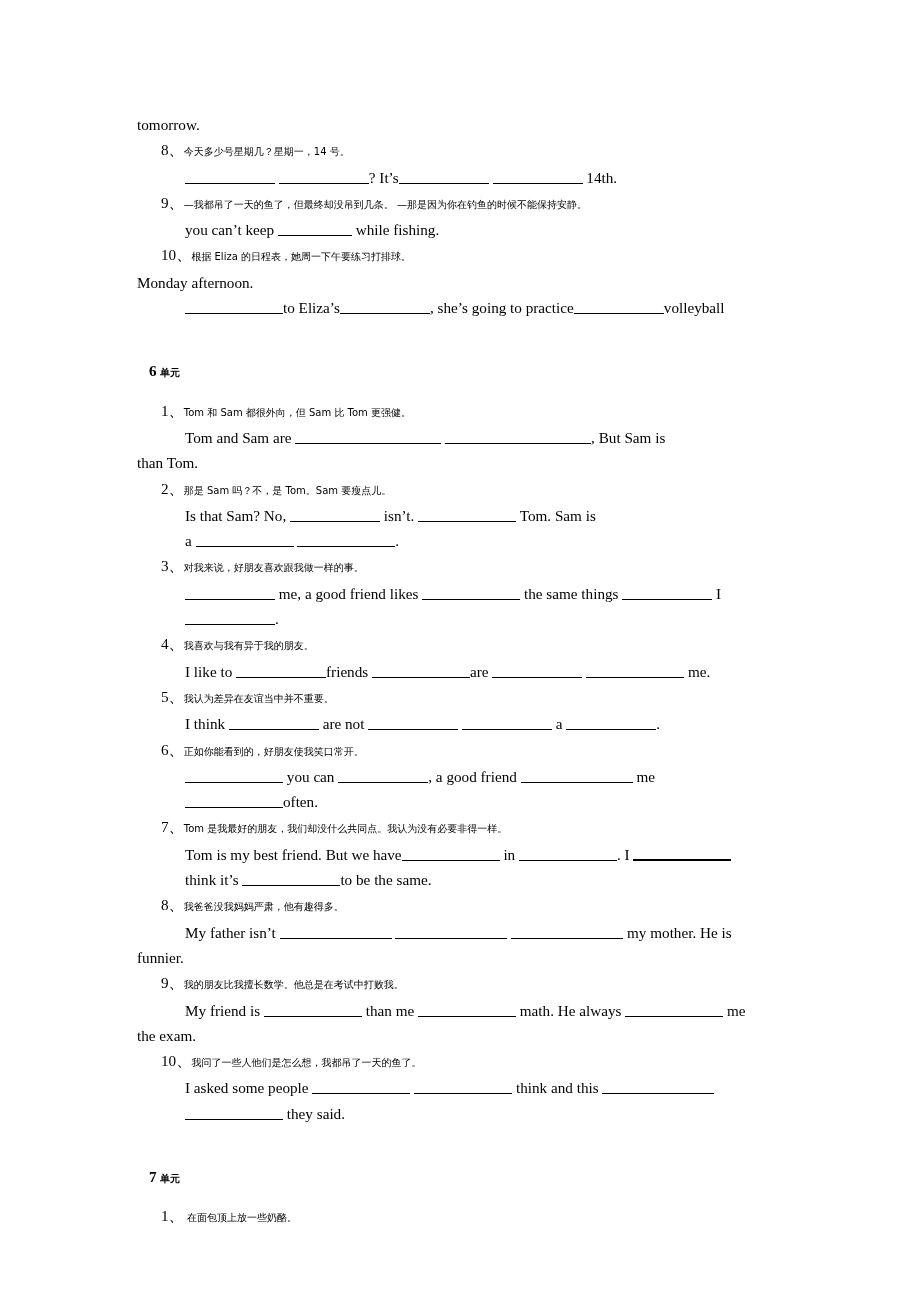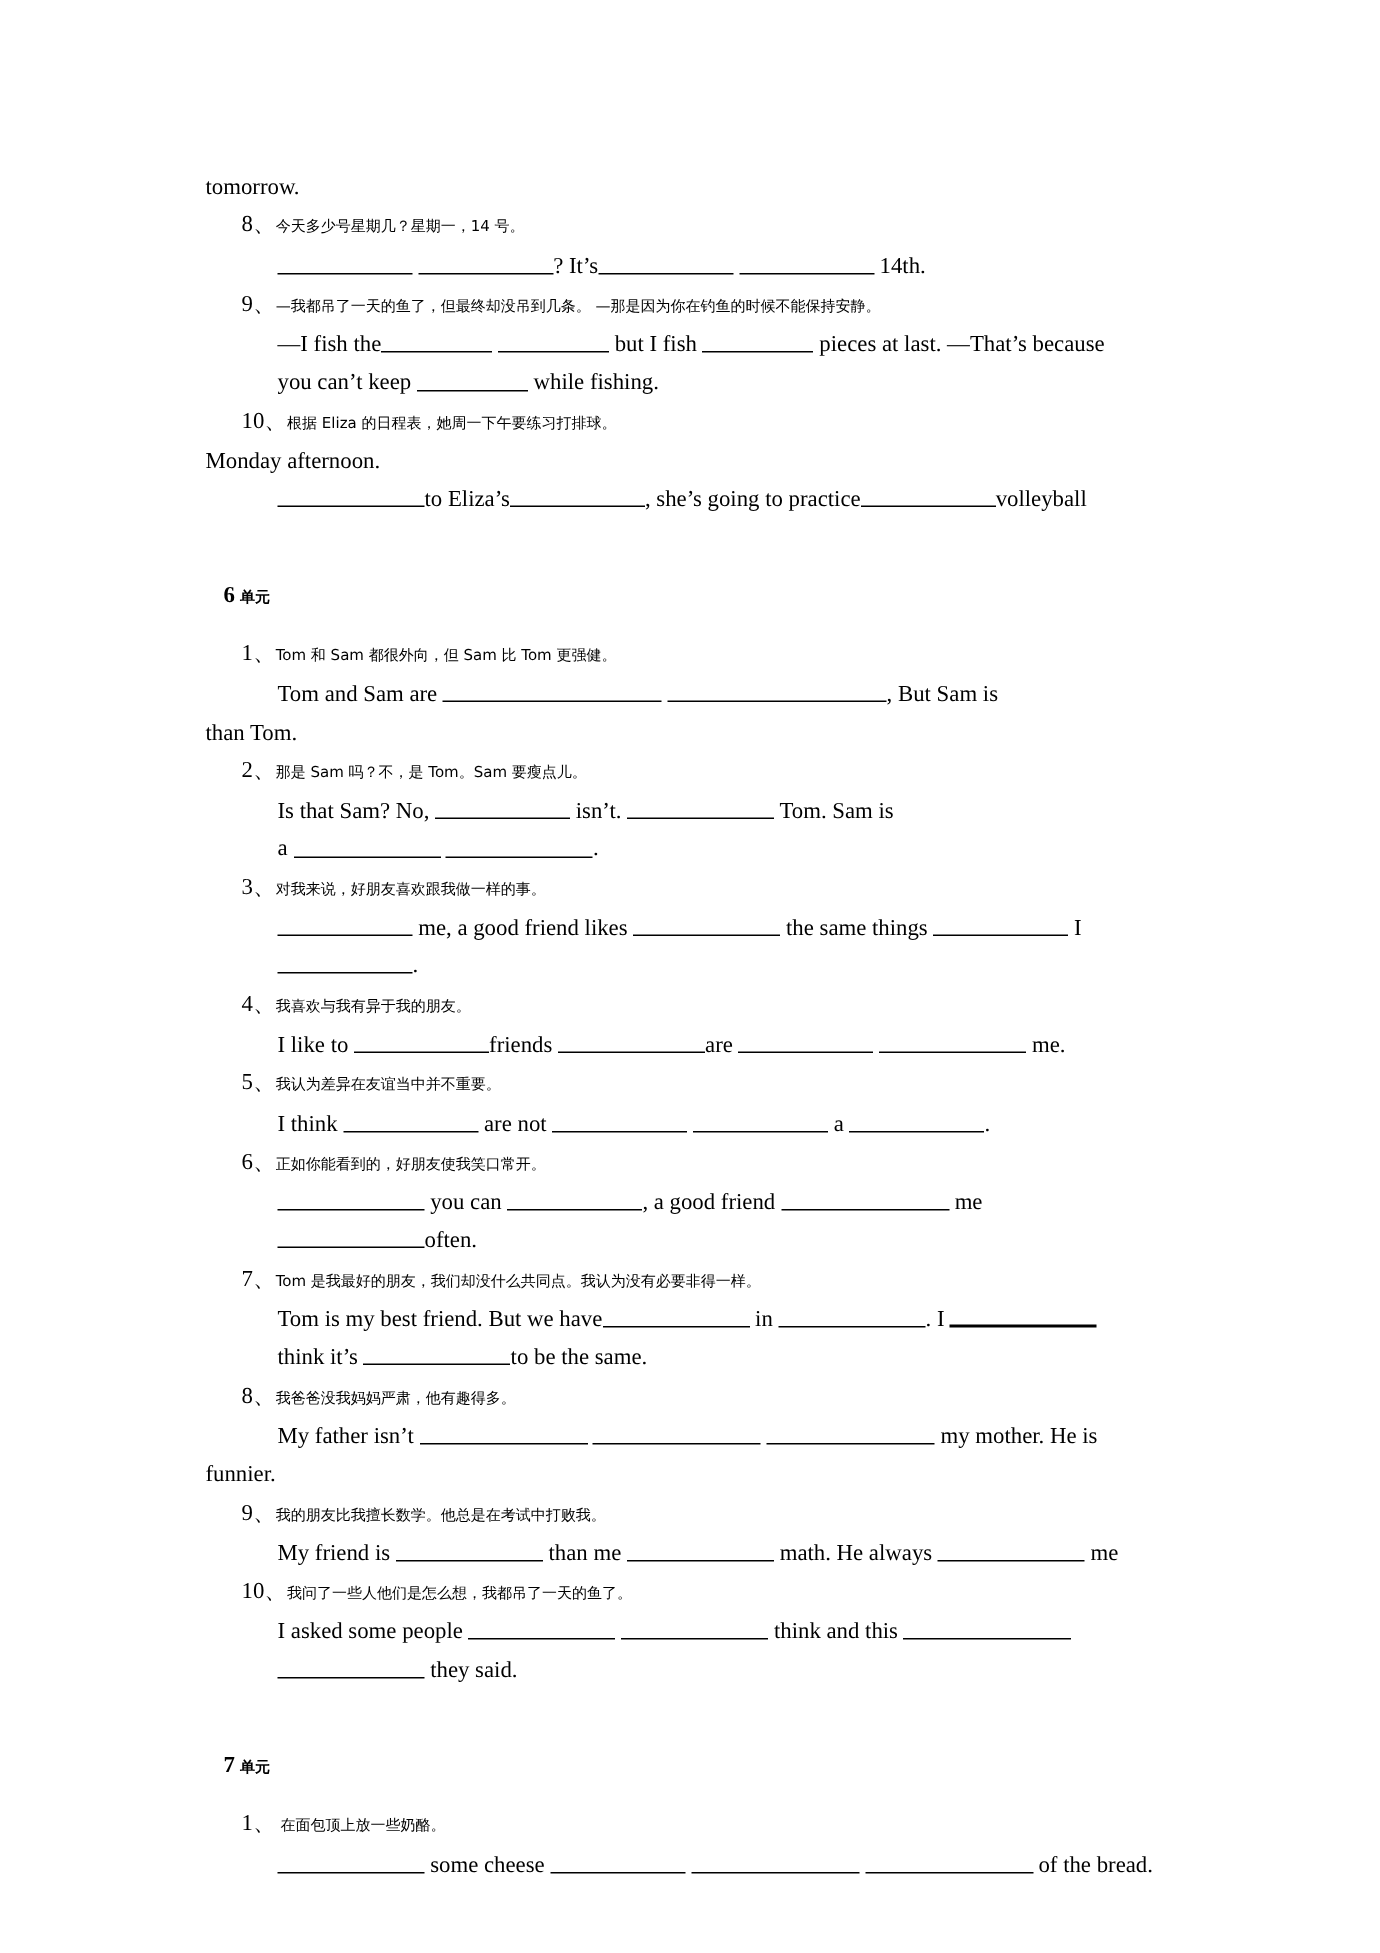--- a/index.html
+++ b/index.html
@@ -80,21 +80,20 @@
 </head>
 <body>
 
 <div class="page">
   <div class="doc" id="doc-root">
       <p class="para noindent">tomorrow.</p>
       <div class="section">
         <p class="para ind1"><span class="num">8、</span><span class="cn">今天多少号星期几？星期一，14 号。</span></p>
         <p class="para ind2"><span class="blank b11"></span><span> </span><span class="blank b11"></span><span>?  It’s</span><span class="blank b11"></span><span> </span><span class="blank b11"></span><span> 14th.</span></p>
         <p class="para ind1"><span class="num">9、</span><span class="cn">—我都吊了一天的鱼了，但最终却没吊到几条。  —那是因为你在钓鱼的时候不能保持安静。</span></p>
-        <p class="para ind2"><span>—I fish the</span><span class="blank b9"></span><span> </span><span class="blank b9"></span><span> but I fish </span><span class="blank b9"></span><span> pieces at last.    —That’s because</span></p>
         <p class="para ind2"><span>you can’t keep </span><span class="blank b9"></span><span> while fishing.</span></p>
         <p class="para ind1"><span class="num">10、</span><span class="cn">根据 Eliza 的日程表，她周一下午要练习打排球。</span></p>
         <p class="para noindent"><span>Monday afternoon.</span></p>
         <p class="para ind2"><span class="blank b12"></span><span>to Eliza’s</span><span class="blank b11"></span><span>, she’s going to practice</span><span class="blank b11"></span><span>volleyball</span></p>
       </div>
       <div class="section">
         <div class="spacer-md"></div>
         <p class="unit-heading"><span class="unit-num">6</span><span class="cn"> 单元</span></p>
         <p class="para ind1"><span class="num">1、</span><span class="cn">Tom 和 Sam 都很外向，但 Sam 比 Tom 更强健。</span></p>
         <p class="para ind2"><span>Tom  and  Sam  are  </span><span class="blank b18"></span><span>  </span><span class="blank b18"></span><span>,  But  Sam  is</span></p>
@@ -113,24 +112,24 @@
         <p class="para ind2"><span class="blank b12"></span><span>    you    can    </span><span class="blank b11"></span><span>,    a    good    friend    </span><span class="blank b14"></span><span>    me</span></p>
         <p class="para ind2"><span class="blank b12"></span><span>often.</span></p>
         <p class="para ind1"><span class="num">7、</span><span class="cn">Tom 是我最好的朋友，我们却没什么共同点。我认为没有必要非得一样。</span></p>
         <p class="para ind2"><span>Tom is my best friend. But we have</span><span class="blank b12"></span><span>  in  </span><span class="blank b12"></span><span>. I  </span><span class="blank b12 bold-end"></span></p>
         <p class="para ind2"><span>think it’s  </span><span class="blank b12"></span><span>to be the same.</span></p>
         <p class="para ind1"><span class="num">8、</span><span class="cn">我爸爸没我妈妈严肃，他有趣得多。</span></p>
         <p class="para ind2"><span>My father isn’t  </span><span class="blank b14"></span><span>  </span><span class="blank b14"></span><span>  </span><span class="blank b14"></span><span>  my mother. He is</span></p>
         <p class="para noindent"><span>funnier.</span></p>
         <p class="para ind1"><span class="num">9、</span><span class="cn">我的朋友比我擅长数学。他总是在考试中打败我。</span></p>
         <p class="para ind2"><span>My friend is  </span><span class="blank b12"></span><span>  than me  </span><span class="blank b12"></span><span>  math. He always  </span><span class="blank b12"></span><span>  me</span></p>
+        <p class="para noindent"><span>the exam.</span></p>
         <p class="para ind1"><span class="num">10、</span><span class="cn">我问了一些人他们是怎么想，我都吊了一天的鱼了。</span></p>
         <p class="para ind2"><span>I  asked  some  people  </span><span class="blank b12"></span><span>  </span><span class="blank b12"></span><span>  think  and  this  </span><span class="blank b14"></span></p>
         <p class="para ind2"><span class="blank b12"></span><span> they said.</span></p>
       </div>
       <div class="section">
         <div class="spacer-md"></div>
         <p class="unit-heading"><span class="unit-num">7</span><span class="cn"> 单元</span></p>
         <p class="para ind1"><span class="num">1、</span><span class="cn"> 在面包顶上放一些奶酪。</span></p>
-        <p class="para ind2"><span class="blank b12"></span><span> some cheese </span><span class="blank b11"></span><span> </span><span class="blank b14"></span><span> </span><span class="blank b14"></span><span> of the bread.</span></p>
       </div>
     </div>
 </div>
 
 </body></html>

